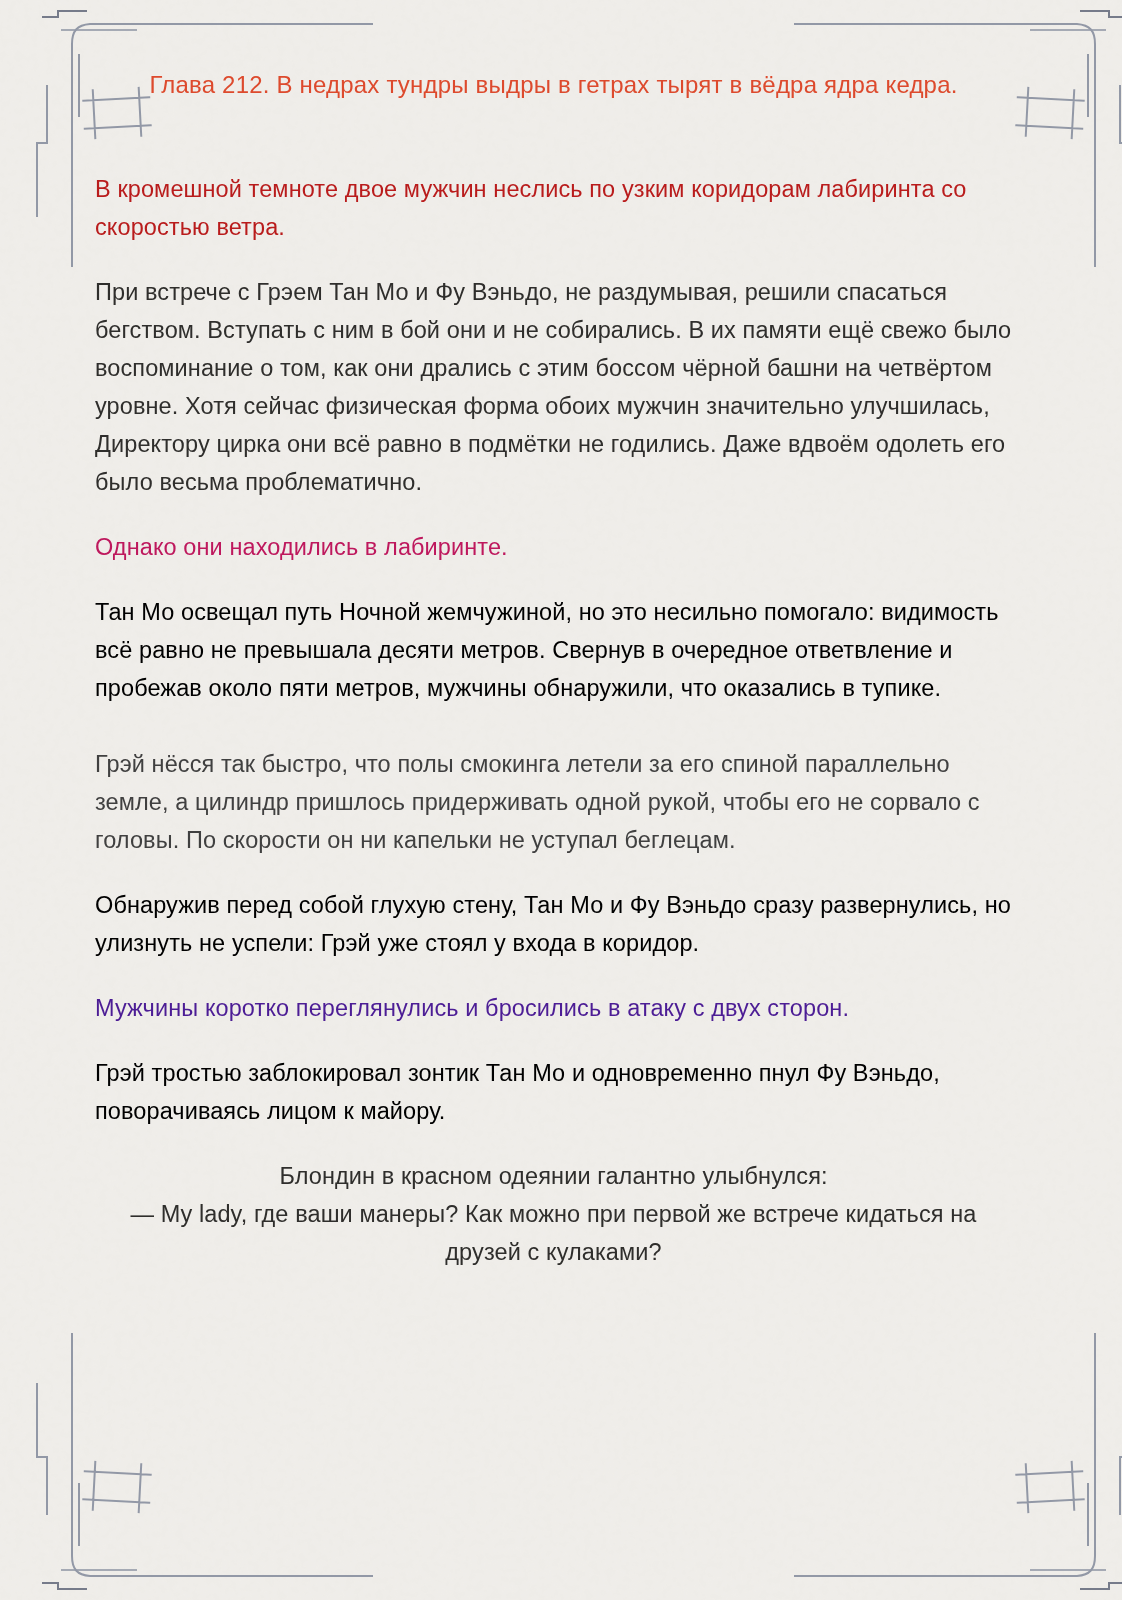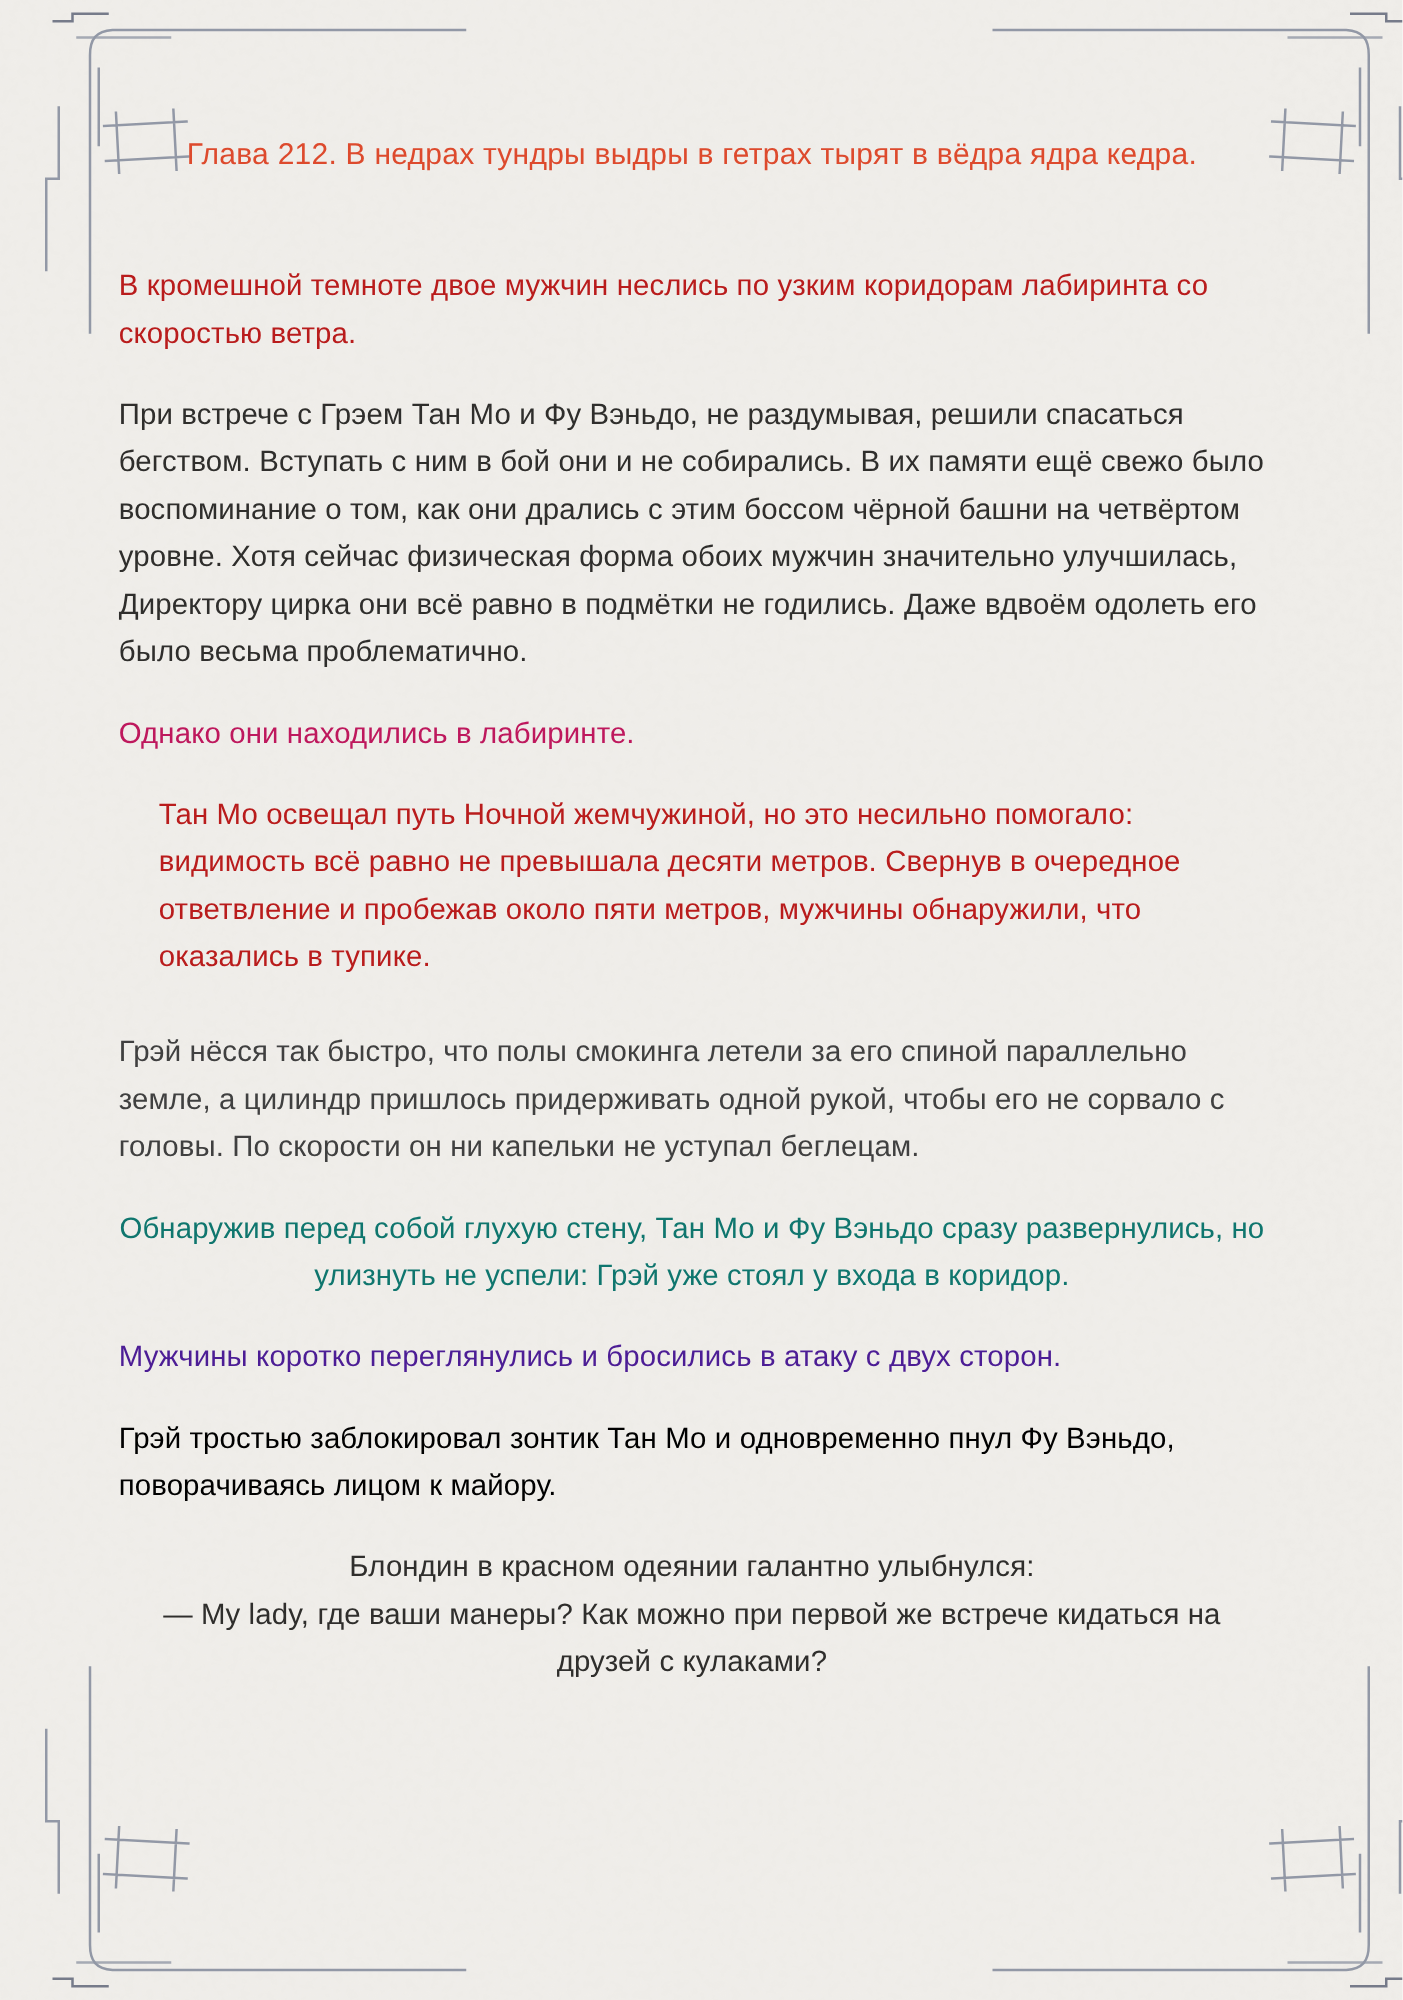--- a/index.html
+++ b/index.html
@@ -27,21 +27,21 @@
   .corner .dark{stroke:#767b8a;}
   .corner .soft{opacity:.8;}
   .corner.tl{left:0;top:0;}
   .corner.tr{right:-45px;top:0;transform:scaleX(-1);}
   .corner.bl{left:0;bottom:0;transform:scaleY(-1);}
   .corner.br{right:-45px;bottom:0;transform:scale(-1,-1);}
   
   .content{
     position:relative;
     margin:0 110px 0 95px;
-    padding-top:109px;
+    padding-top:70px;
   }
   .chapter-title{
     font-size:24px;
     font-weight:400;
     line-height:30px;
     text-align:center;
     margin:0 0 70px 0;
     color:#dd4a2d;
     letter-spacing:.2px;
   }
@@ -88,22 +88,22 @@
   <svg class="corner br" viewBox="0 0 400 290">
     <use href="#corner-art"></use>
   </svg>
 
   <main class="content">
     <h1 class="chapter-title" style="color: rgb(221, 74, 45);">Глава 212. В недрах тундры выдры в гетрах тырят в вёдра ядра кедра.</h1>
     <div class="paragraphs">
         <p style="color: #b91c1c;">В кромешной темноте двое мужчин неслись по узким коридорам лабиринта со скоростью ветра.</p>
         <p style="color: rgb(47, 46, 44);">При встрече с Грэем Тан Мо и Фу Вэньдо, не раздумывая, решили спасаться бегством. Вступать с ним в бой они и не собирались. В их памяти ещё свежо было воспоминание о том, как они дрались с этим боссом чёрной башни на четвёртом уровне. Хотя сейчас физическая форма обоих мужчин значительно улучшилась, Директору цирка они всё равно в подмётки не годились. Даже вдвоём одолеть его было весьма проблематично.</p>
         <p style="color: #be185d;">Однако они находились в лабиринте.</p>
-        <p style="color: #b91c1c; margin-left: 32px;">Тан Мо освещал путь Ночной жемчужиной, но это несильно помогало: видимость всё равно не превышала десяти метров. Свернув в очередное ответвление и пробежав около пяти метров, мужчины обнаружили, что оказались в тупике.</p>
+        <p style="color: #000000;">Тан Мо освещал путь Ночной жемчужиной, но это несильно помогало: видимость всё равно не превышала десяти метров. Свернув в очередное ответвление и пробежав около пяти метров, мужчины обнаружили, что оказались в тупике.</p>
         <p style="color: #404040; margin-top: 38px;">Грэй нёсся так быстро, что полы смокинга летели за его спиной параллельно земле, а цилиндр пришлось придерживать одной рукой, чтобы его не сорвало с головы. По скорости он ни капельки не уступал беглецам.</p>
-        <p style="color: #0f766e; text-align: center;">Обнаружив перед собой глухую стену, Тан Мо и Фу Вэньдо сразу развернулись, но улизнуть не успели: Грэй уже стоял у входа в коридор.</p>
+        <p style="color: #000000;">Обнаружив перед собой глухую стену, Тан Мо и Фу Вэньдо сразу развернулись, но улизнуть не успели: Грэй уже стоял у входа в коридор.</p>
         <p style="color: #4c1d95;">Мужчины коротко переглянулись и бросились в атаку с двух сторон.</p>
         <p style="color: #000000;">Грэй тростью заблокировал зонтик Тан Мо и одновременно пнул Фу Вэньдо, поворачиваясь лицом к майору.</p>
         <p style="color: rgb(47, 46, 44); text-align: center;">Блондин в красном одеянии галантно улыбнулся:<br>— My lady, где ваши манеры? Как можно при первой же встрече кидаться на друзей с кулаками?</p>
       </div>
   </main>
 
 </div>
 
 </body></html>

